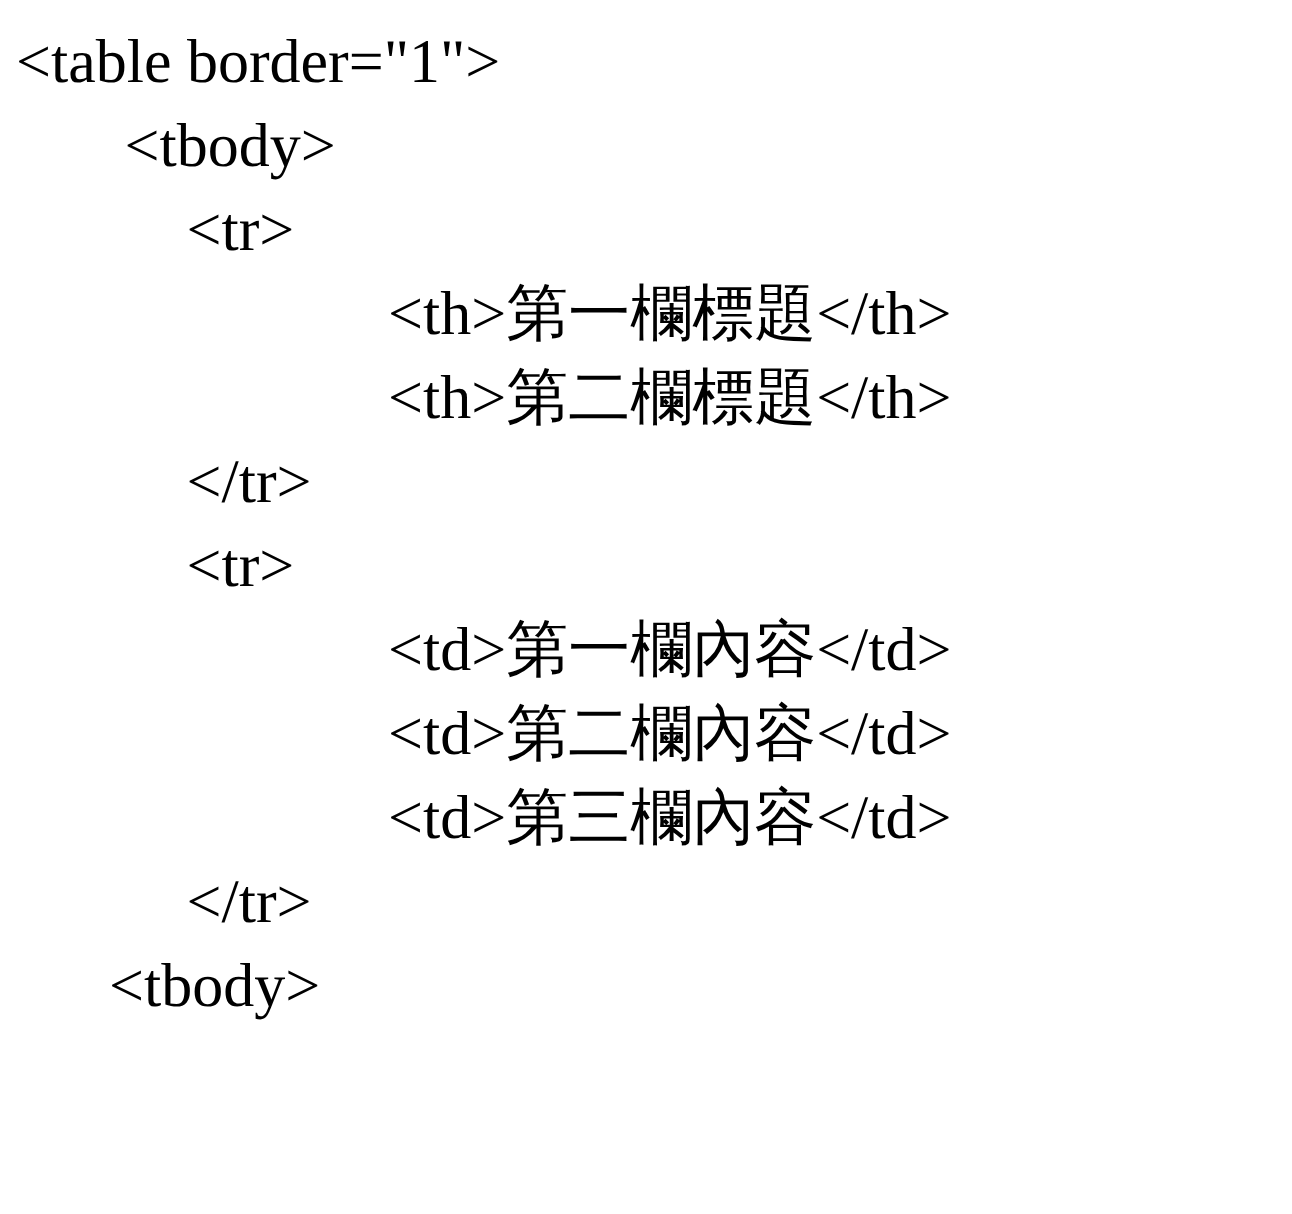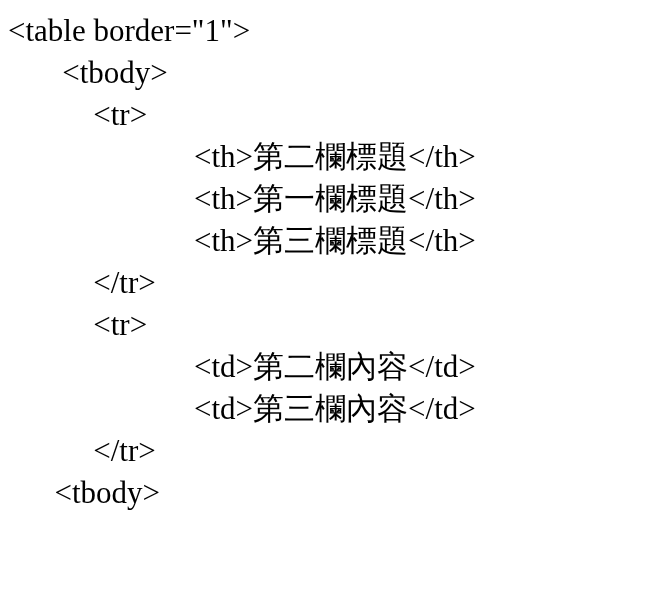--- a/index.html
+++ b/index.html
@@ -25,22 +25,22 @@
     height: 42px;
   }
 </style>
 </head>
 <body>
 
 <div class="code-listing">
     <div class="code-line">&lt;table border="1"&gt;</div>
     <div class="code-line">       &lt;tbody&gt;</div>
     <div class="code-line">           &lt;tr&gt;</div>
+    <div class="code-line">                        &lt;th&gt;第一欄標題&lt;/th&gt;</div>
     <div class="code-line">                        &lt;th&gt;第二欄標題&lt;/th&gt;</div>
-    <div class="code-line">                        &lt;th&gt;第一欄標題&lt;/th&gt;</div>
-    <div class="code-line">                        &lt;th&gt;第三欄標題&lt;/th&gt;</div>
     <div class="code-line">           &lt;/tr&gt;</div>
     <div class="code-line">           &lt;tr&gt;</div>
+    <div class="code-line">                        &lt;td&gt;第一欄內容&lt;/td&gt;</div>
     <div class="code-line">                        &lt;td&gt;第二欄內容&lt;/td&gt;</div>
     <div class="code-line">                        &lt;td&gt;第三欄內容&lt;/td&gt;</div>
     <div class="code-line">           &lt;/tr&gt;</div>
     <div class="code-line">      &lt;tbody&gt;</div>
   </div>
 
 </body></html>

